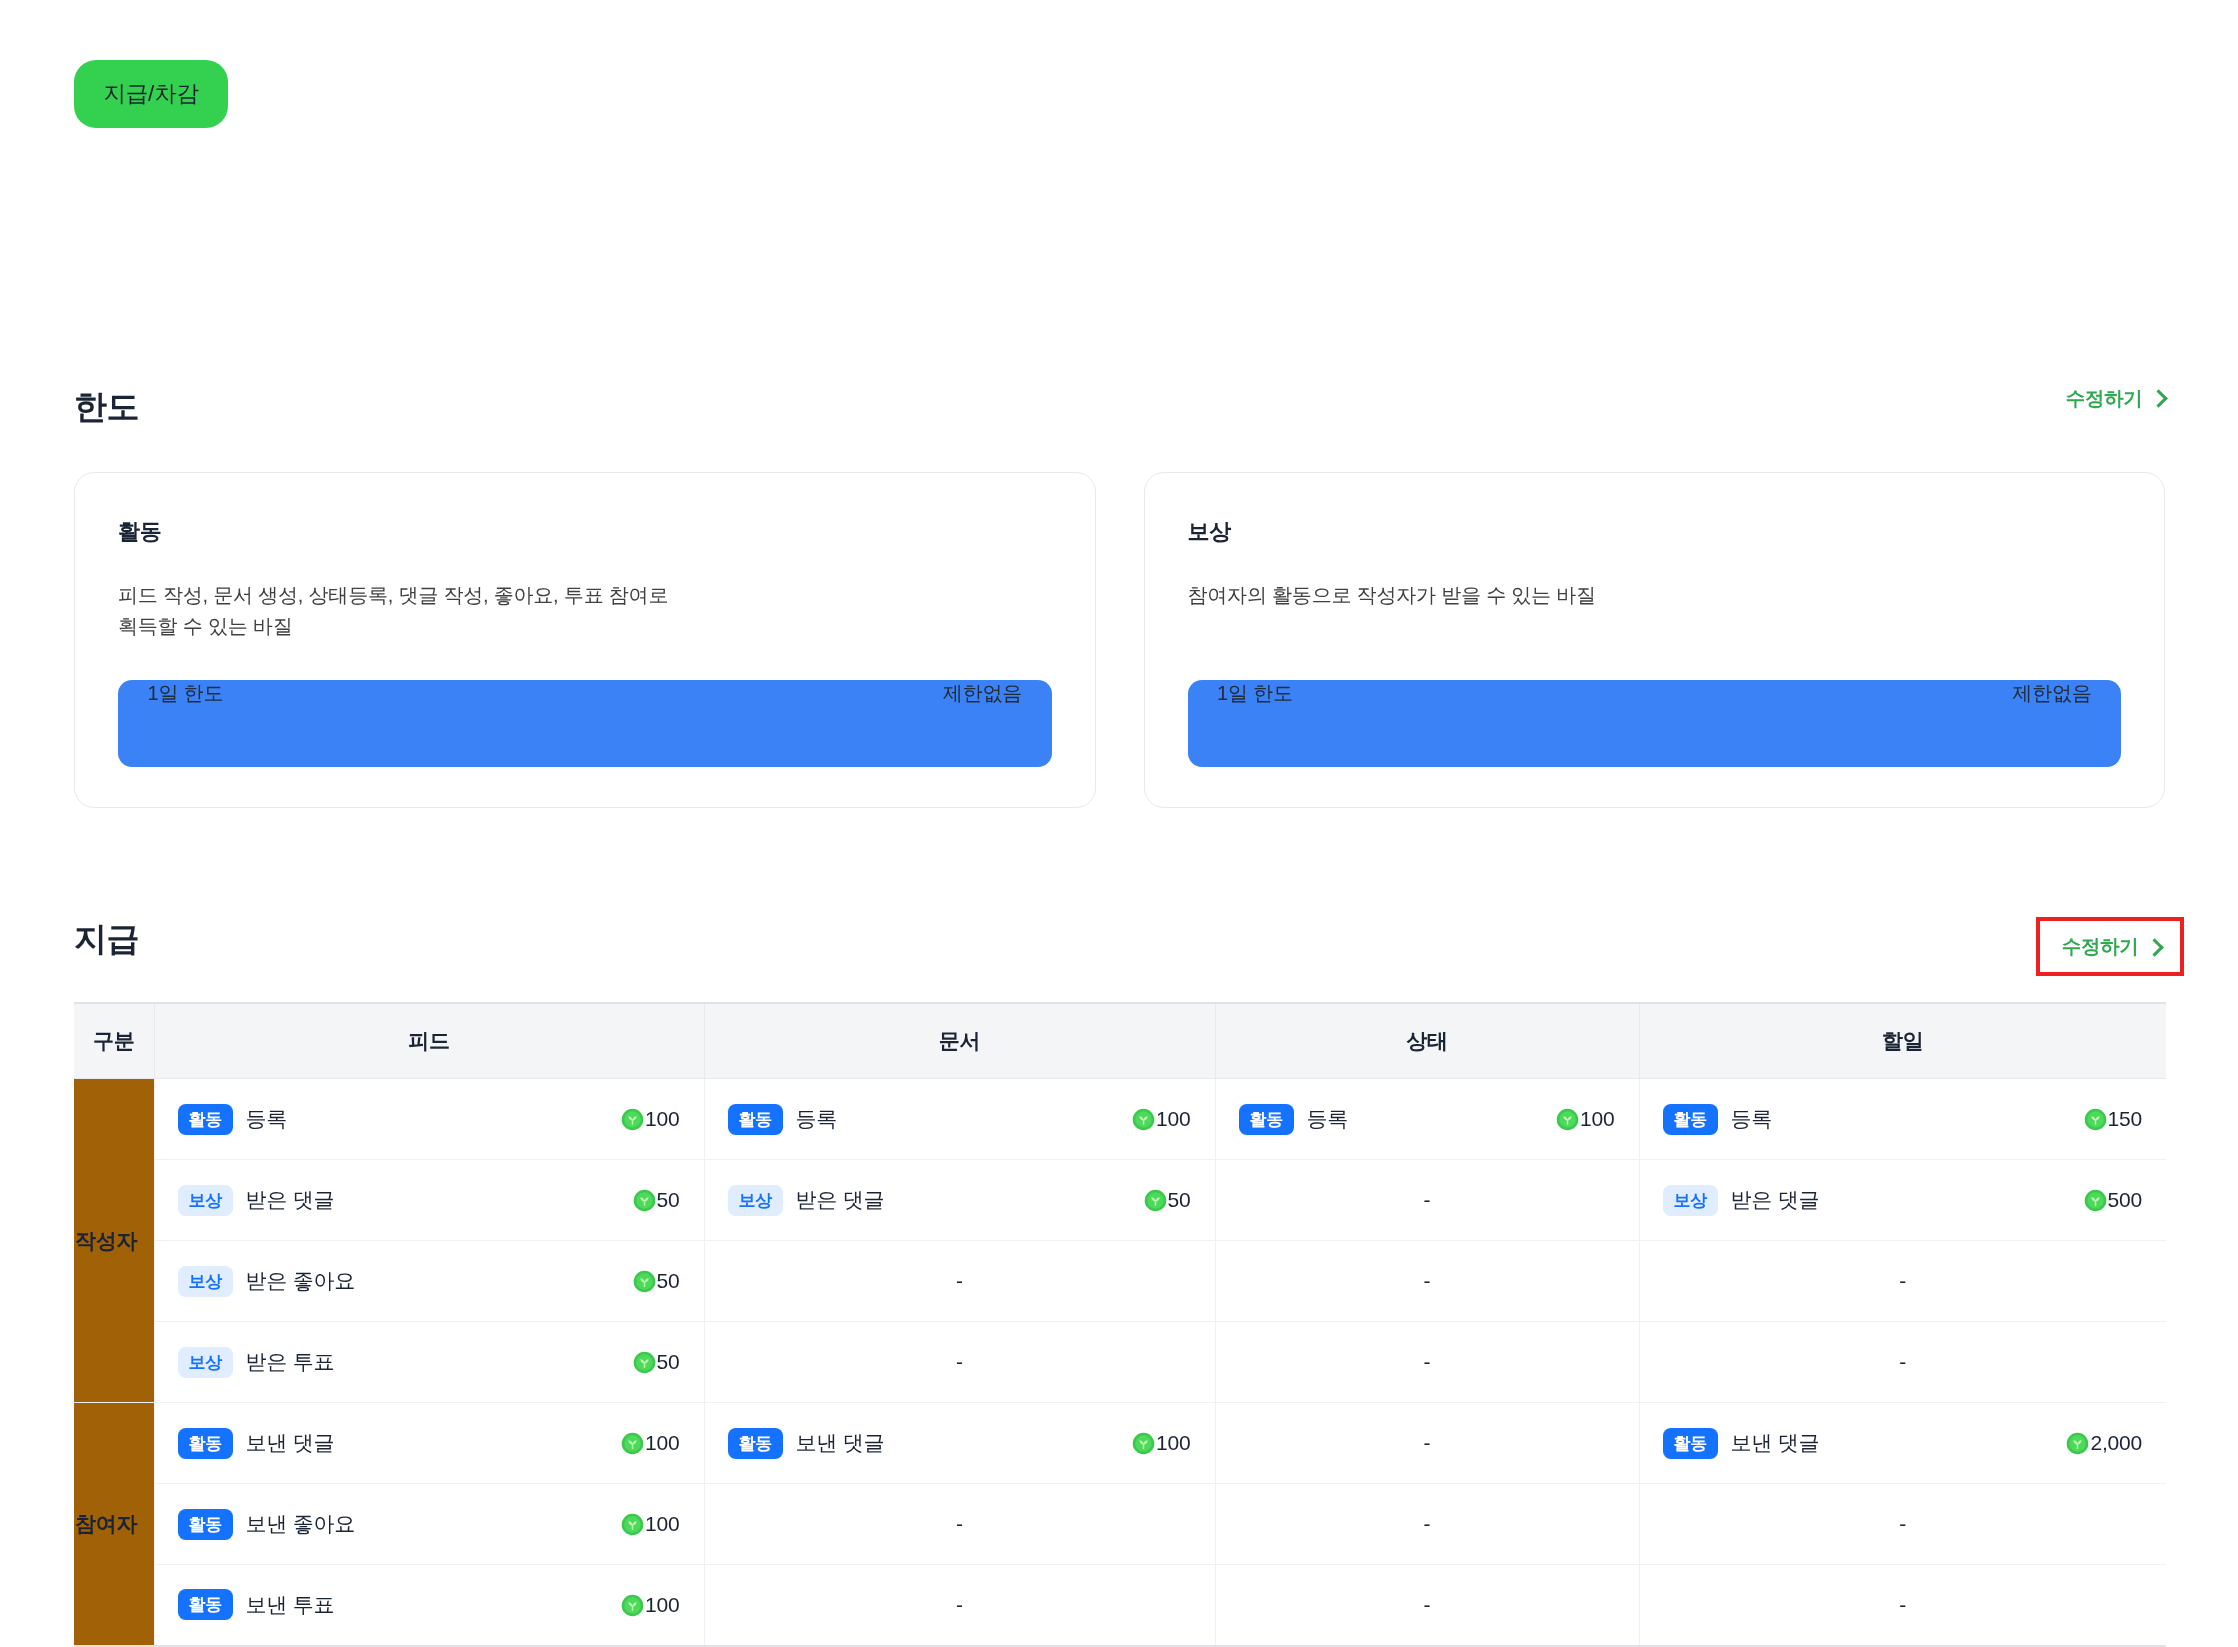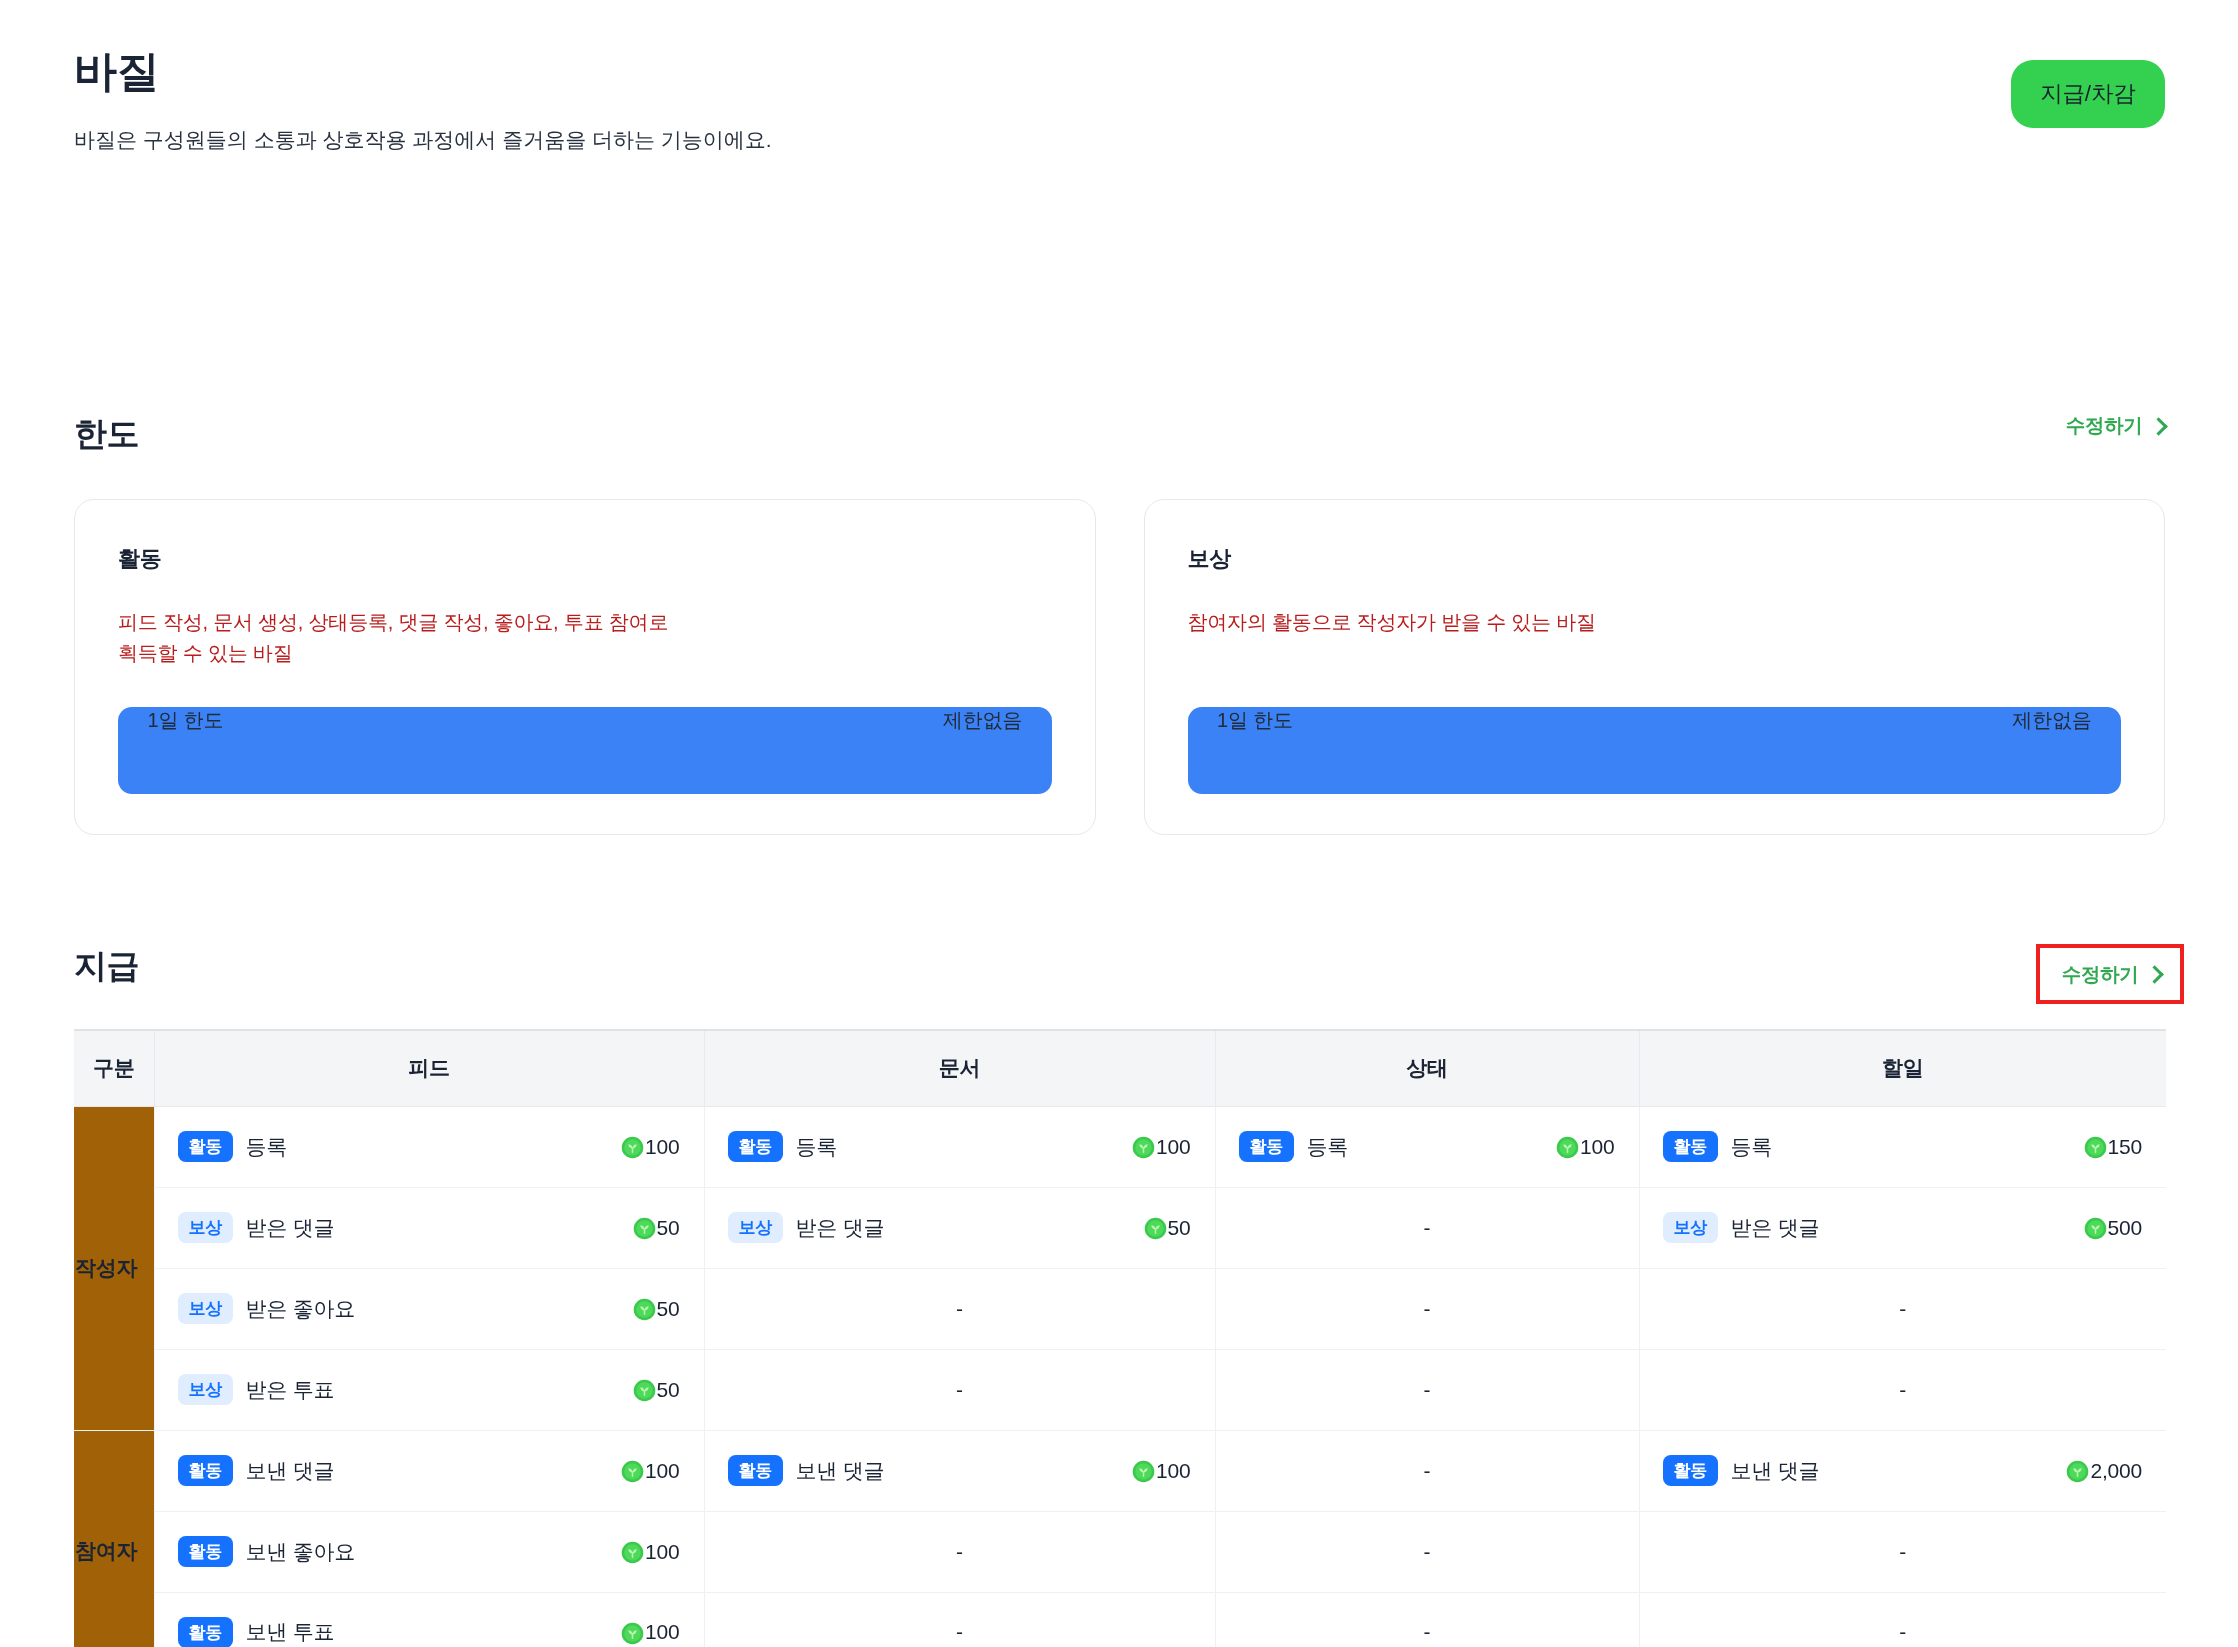--- a/index.html
+++ b/index.html
@@ -130,21 +130,21 @@
   .card-title {
     font-size: 22px;
     font-weight: 700;
     color: #1b2434;
     margin: 0 0 33px 0;
     letter-spacing: -0.2px;
   }
   .card-desc {
     font-size: 20px;
     line-height: 1.55;
-    color: #b91c1c;
+    color: #404040;
     margin: 0;
     letter-spacing: -0.2px;
     white-space: pre-line;
     flex: 1 1 auto;
   }
   .limit-row {
     margin-top: 28px;
     background: #3b82f6;
     border-radius: 14px;
     height: 87px;
@@ -265,24 +265,20 @@
   col.c-doc   { width: 511px; }
   col.c-state { width: 424px; }
   col.c-todo  { width: 527px; }
 </style>
 </head>
 <body>
 
 <div class="page">
 
   <div class="header">
-    <div class="header-left">
-      <h1 class="page-title">바질</h1>
-      <p class="page-subtitle">바질은 구성원들의 소통과 상호작용 과정에서 즐거움을 더하는 기능이에요.</p>
-    </div>
     <button class="primary-btn">지급/차감</button>
   </div>
 
   <div class="section limit-section">
     <div class="section-head">
       <h2 class="section-title">한도</h2>
       <a class="edit-link">
         <span>수정하기</span>
         <span class="chev"></span>
       </a>

